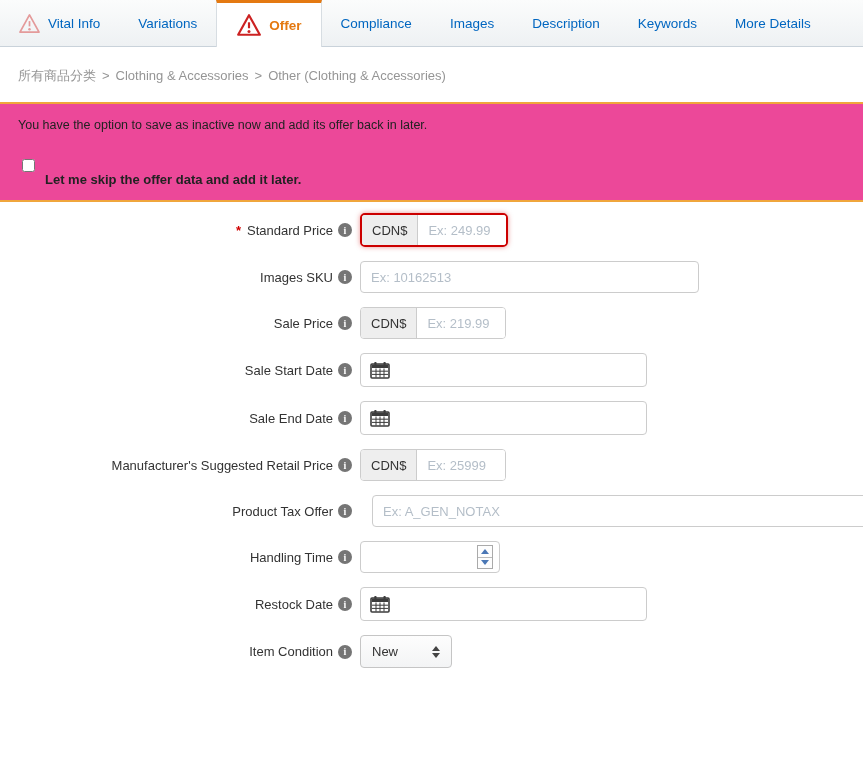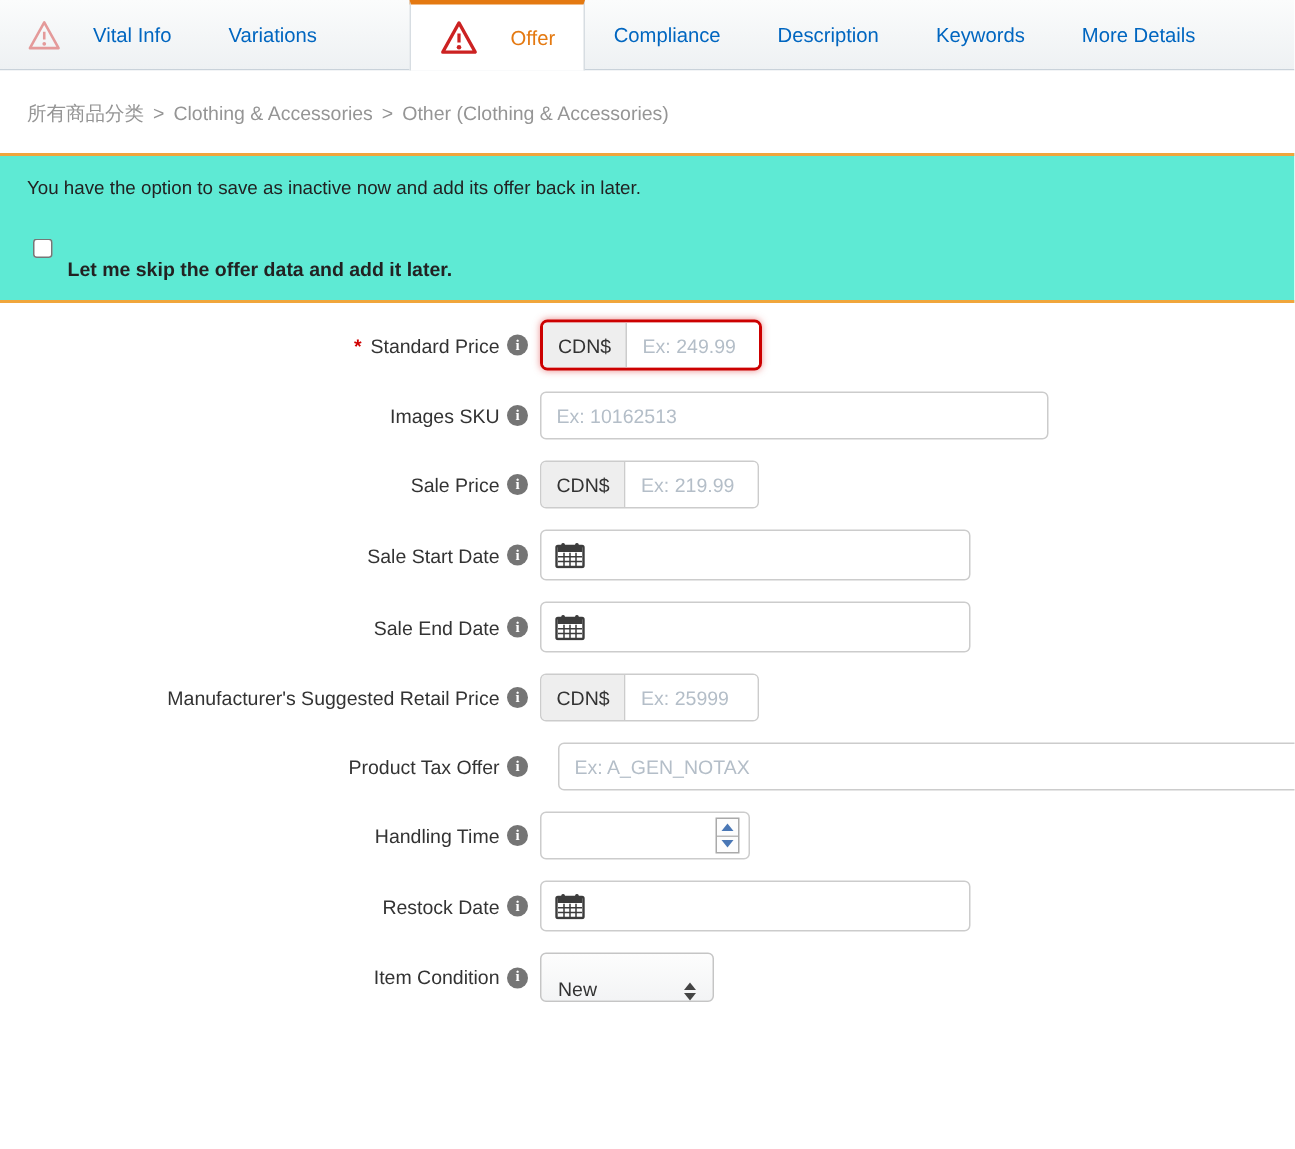--- a/index.html
+++ b/index.html
@@ -5,48 +5,48 @@
   * { box-sizing: border-box; margin: 0; padding: 0; }
   html,body { width: 863px; background: #fff; font-family: "Liberation Sans", sans-serif; color: #333; }
 
   
   .tabbar{
     display:flex; align-items:stretch; height:47px;
     background:linear-gradient(#fbfcfc,#eef1f3);
     border-bottom:1px solid #c9d2da;
   }
   .tab{
-    display:flex; align-items:center; gap:21px;
+    display:flex; align-items:center; gap:7px;
     padding:15px 19px; cursor:pointer;
     color:#0066c0; font-size:13.5px;
   }
   .tab.first{ padding-left:18px; }
   .tab.active{
     background:#fff;
     border-top:3px solid #e47911;
     border-left:1px solid #d7dde2;
     border-right:1px solid #d7dde2;
     margin-bottom:-1px;
-    color:#e47911; font-weight:normal;margin-left:43px;
+    color:#e47911; font-weight:bold;
   }
   .warn-icon{ display:inline-flex; line-height:0; }
   .warn-icon.light{ color:#e49a9a; }
   .warn-icon.strong{ color:#cc2222; }
 
   
   .breadcrumb{
     padding:20px 18px 17px 18px;
     font-size:13px; color:#959595;
     background:#fff;
   }
   .breadcrumb .sep{ margin:0 6px; }
 
   
   .notice{
-    background:#5eead4;
+    background:#ec4899;
     border-top:2px solid #f0a63c;
     border-bottom:2px solid #f0a63c;
     padding:14px 18px 13px 18px;
   }
   .notice-msg{ font-size:12.5px; color:#222; }
   .notice-check{ display:flex; align-items:center; gap:10px; margin-top:11px; padding-left:4px; }
   .notice-check input[type=checkbox]{ width:13px; height:13px; }
   .notice-check label{ font-size:13px; font-weight:bold; color:#222;margin-top:29px; }
 
   
@@ -114,22 +114,22 @@
     width:16px; height:24px; border:1px solid #aaa; background:#fdfdfd;
     display:flex; flex-direction:column;
   }
   .spin .sbtn{ flex:1; display:flex; align-items:center; justify-content:center; cursor:pointer; }
   .spin .sbtn.up{ border-bottom:1px solid #bbb; }
   .tri-up{ width:0; height:0; border-left:4px solid transparent; border-right:4px solid transparent; border-bottom:5px solid #4a77b5; }
   .tri-down{ width:0; height:0; border-left:4px solid transparent; border-right:4px solid transparent; border-top:5px solid #4a77b5; }
 
   
   .selectbox{
-    display:flex; align-items:flex-end; justify-content:space-between;
-    width:116px; height:33px;
+    display:flex; align-items:center; justify-content:space-between;
+    width:92px; height:33px;
     border:1px solid #c5c5c5; border-radius:4px;
     background:linear-gradient(#fdfdfd,#f3f4f5);
     padding:0 11px; cursor:pointer; font-size:13px; color:#333;
   }
   .updown{ display:flex; flex-direction:column; gap:2px; }
   .updown .u{ width:0;height:0;border-left:4px solid transparent;border-right:4px solid transparent;border-bottom:5px solid #444; }
   .updown .d{ width:0;height:0;border-left:4px solid transparent;border-right:4px solid transparent;border-top:5px solid #444; }
 
   
   .ta-wrap{ position:relative; width:405px; }
@@ -171,20 +171,23 @@
           <line x1="12" y1="8.5" x2="12" y2="14" stroke="currentColor" stroke-width="2"></line>
           <circle cx="12" cy="17" r="1.4" fill="currentColor"></circle>
         </svg>
     </span>
     <span class="tab-label">Offer</span>
   </div>
   <div class="tab">
     <span class="tab-label">Compliance</span>
   </div>
   <div class="tab">
+    <span class="tab-label">Images</span>
+  </div>
+  <div class="tab">
     <span class="tab-label">Description</span>
   </div>
   <div class="tab">
     <span class="tab-label">Keywords</span>
   </div>
   <div class="tab">
     <span class="tab-label">More Details</span>
   </div>
 </div>
 

